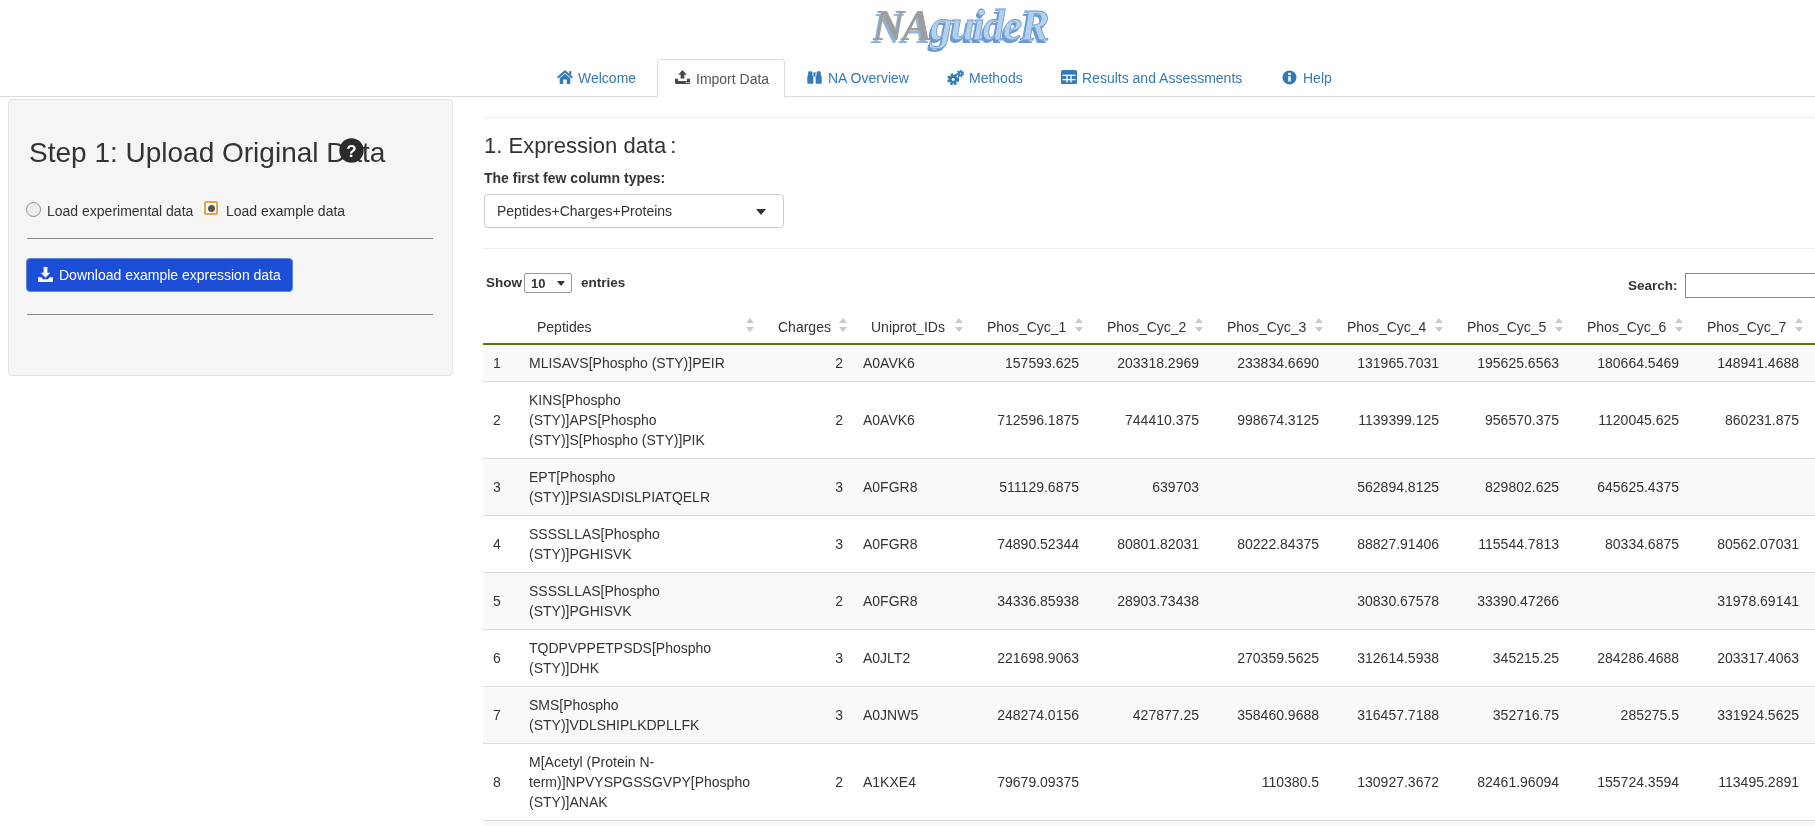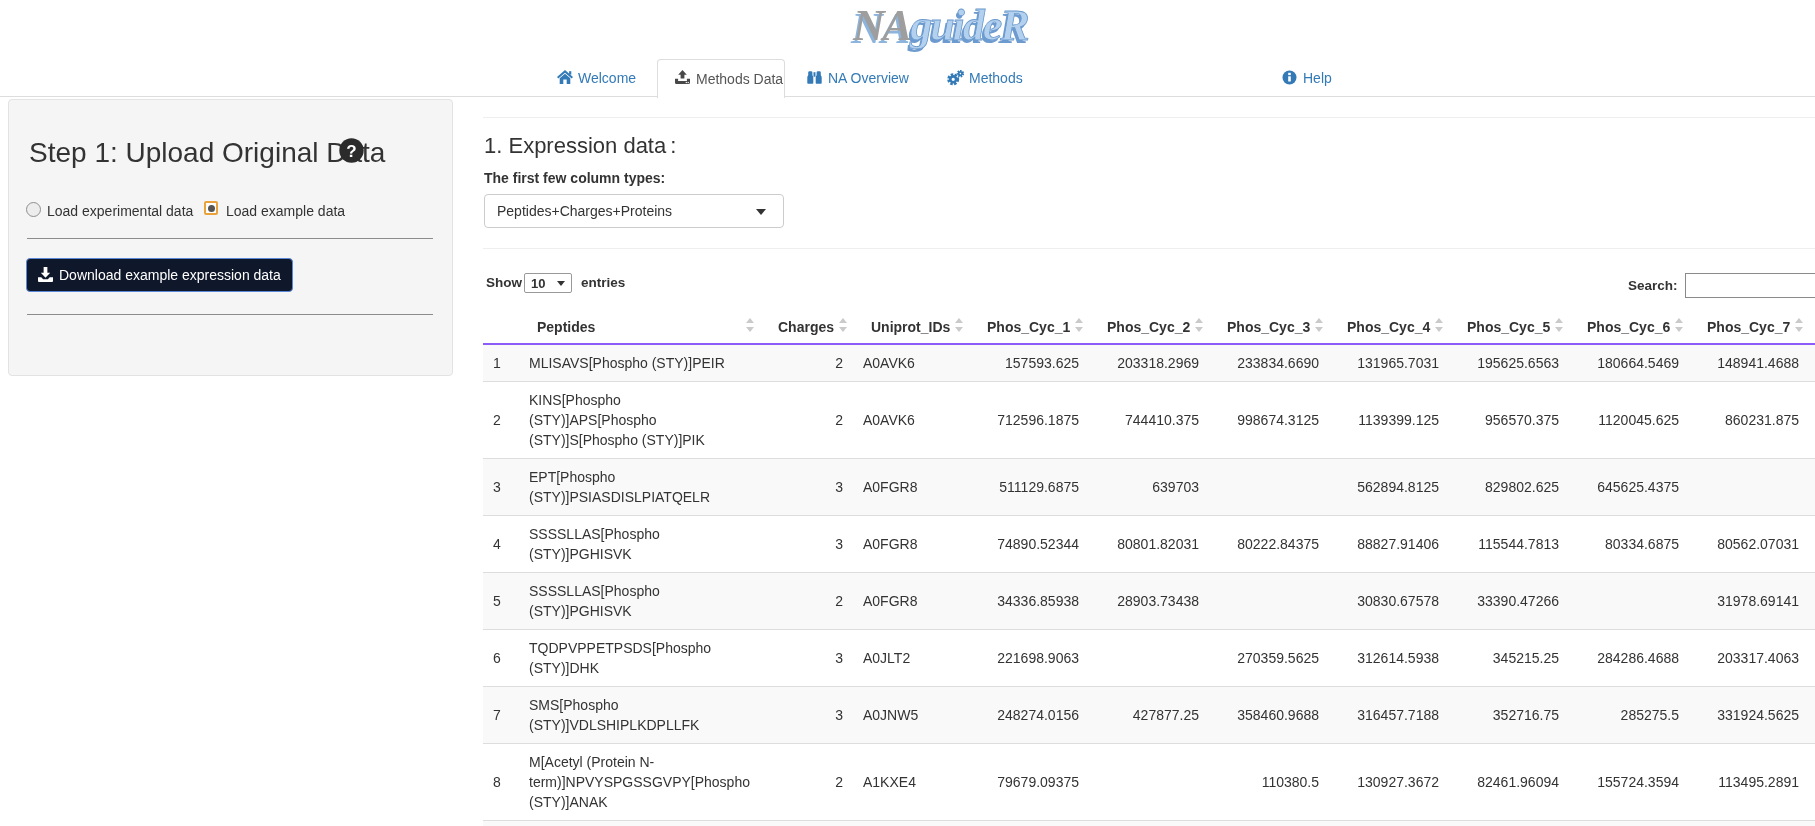--- a/index.html
+++ b/index.html
@@ -3,21 +3,21 @@
 <meta charset="utf-8">
 <style>
 * { margin:0; padding:0; box-sizing:content-box; }
 html,body { background:#fff; }
 #page { position:relative; width:1815px; height:826px; background:#fff; overflow:hidden;
   font-family:"Liberation Sans",sans-serif; color:#333; }
 
 
 .logo { position:absolute; left:853px; top:-2px; font-family:"Liberation Serif",serif;
   font-style:italic; font-weight:bold; font-size:44px; line-height:56px; letter-spacing:-2px; white-space:nowrap; }
-.logo .na { color:#9e9e9e; text-shadow:-2px 3px 0 #8cb4dd; }
+.logo .na { color:#9e9e9e; text-shadow:-2px 3px 0 #8cb4dd;margin-left:20px; }
 .logo .gr { color:#b3d0ee; text-shadow:-2px 3px 0 #6d9bd0; -webkit-text-stroke:0.8px #6898cd; }
 
 
 .navline { position:absolute; left:0; top:96px; width:1815px; height:1px; background:#ddd; }
 .tab { position:absolute; top:59px; height:38px; color:#337ab7; font-size:14px; white-space:nowrap; }
 .tab .lbl { position:absolute; top:11px; }
 .tab svg { position:absolute; top:11px; }
 .tab.active { background:#fff; border:1px solid #ddd; border-bottom:none; border-radius:4px 4px 0 0; color:#555; z-index:5; }
 
 
@@ -25,42 +25,42 @@
   border:1px solid #e3e3e3; border-radius:4px; }
 .h2step { position:absolute; left:29px; top:141px; font-size:28px; line-height:24px; color:#333; }
 .qicon { position:absolute; left:339px; top:138px; }
 .radio1 { position:absolute; left:26px; top:202px; width:13px; height:13px; border-radius:50%;
   border:1px solid #8f8f8f; background:#ededed; }
 .radio2 { position:absolute; left:204px; top:201px; width:10px; height:10px; border-radius:2px;
   border:2px solid #e9a33c; background:#fff; }
 .radio2 i { position:absolute; left:1.5px; top:1.5px; width:7px; height:7px; border-radius:50%; background:#555; display:block; }
 .rlab { position:absolute; top:201px; font-size:14px; line-height:20px; color:#333; }
 .shr { position:absolute; left:27px; width:406px; height:0; border-top:1px solid #8c8c8c; }
-.sbtn { position:absolute; left:26px; height:32px; background:#0f172a; border:1px solid #5a87d8; border-radius:4px;
+.sbtn { position:absolute; left:26px; height:32px; background:#1d4ed8; border:1px solid #5a87d8; border-radius:4px;
   color:#fff; font-size:14px; line-height:32px; white-space:nowrap; }
 .sbtn svg { vertical-align:-2px; margin:0 6px 0 11px; }
 
 
 .mhr { position:absolute; height:0; border-top:1px solid #eee; }
 .h1exp { position:absolute; left:484px; top:137px; font-size:22px; line-height:18px; color:#333; }
 .lab1 { position:absolute; left:484px; top:168px; font-size:14px; font-weight:bold; line-height:20px; }
 .selbox { position:absolute; left:484px; top:194px; width:298px; height:32px; border:1px solid #ccc; border-radius:4px; background:#fff; }
 .selbox .txt { position:absolute; left:12px; top:8px; font-size:14px; color:#333; }
 .selbox .car { position:absolute; right:17px; top:14px; width:0; height:0; border-left:5.5px solid transparent; border-right:5.5px solid transparent; border-top:6.5px solid #333; }
 
 
 .dtlab { position:absolute; font-size:13.5px; font-weight:bold; color:#333; }
 .lensel { position:absolute; left:524px; top:273px; width:46px; height:18px; border:1px solid #999; background:#fff; border-radius:2px; }
 .lensel .v { position:absolute; left:6px; top:2px; font-size:13px; font-weight:bold; color:#333; }
 .lensel .c { position:absolute; right:6px; top:7px; width:0; height:0; border-left:4.5px solid transparent; border-right:4.5px solid transparent; border-top:5px solid #333; }
 .srchbox { position:absolute; left:1685px; top:273px; width:200px; height:23px; border:1px solid #8a8a8a; background:#fff; }
 
 
 table.dt { position:absolute; left:483px; top:303px; border-collapse:collapse; table-layout:fixed; width:1446px; font-size:14px; color:#333; }
-table.dt th { font-weight:bold; text-align:left; padding:14px 18px 6px; border-bottom:2px solid #8b5cf6; position:relative; line-height:20px; }
+table.dt th { font-weight:normal; text-align:left; padding:14px 18px 6px; border-bottom:2px solid #4d7c0f; position:relative; line-height:20px; }
 table.dt td { padding:8px 10px; line-height:20px; vertical-align:middle; }
 table.dt tbody tr { border-top:1px solid #ddd; }
 table.dt tbody tr.odd { background:#f9f9f9; }
 table.dt td.r, table.dt th.r { text-align:right; }
 .sort { position:absolute; right:5px; top:50%; margin-top:-7px; width:9px; height:18px; }
 .sort b, .sort i { position:absolute; left:0; width:0; height:0; border-left:4.5px solid transparent; border-right:4.5px solid transparent; display:block; }
 .sort b { top:2px; border-bottom:5px solid #cacaca; }
 .sort i { bottom:2px; border-top:5px solid #cacaca; }
 </style>
 </head>
@@ -82,21 +82,21 @@
   </div>
   <div class="tab active" style="left:657px;width:126px;">
     <svg style="left:17px;top:10px;" width="15" height="14" viewBox="0 0 15 14">
         <g fill="#484848">
           <path d="M7.5 0 L11.8 4.7 H9.4 V8.6 H5.6 V4.7 H3.2 Z"></path>
           <path d="M0 8.8 H3.1 V11.1 H11.9 V8.8 H15 V12.7 Q15 14 13.6 14 H1.4 Q0 14 0 12.7 Z"></path>
         </g>
         <rect x="10.7" y="11.9" width="1.2" height="1.2" fill="#fff"></rect>
         <rect x="12.6" y="11.9" width="1.2" height="1.2" fill="#fff"></rect>
       </svg>
-    <span class="lbl" style="left:38px;">Methods Data</span>
+    <span class="lbl" style="left:38px;">Import Data</span>
   </div>
   <div class="tab" style="left:792px;width:131px;">
     <svg style="left:15px;" width="15" height="14" viewBox="0 0 15 14">
         <g fill="#337ab7">
           <path d="M0.3 13 v-5.5 q0-1.5 0.9-2.3 V2.6 q0-1.3 1.3-1.3 h1.6 q1.3 0 1.3 1.3 v2.6 q0.9 0.8 0.9 2.3 V13 q0 0.7-0.7 0.7 H1 q-0.7 0-0.7-0.7 Z"></path>
           <path d="M8.7 13 v-5.5 q0-1.5 0.9-2.3 V2.6 q0-1.3 1.3-1.3 h1.6 q1.3 0 1.3 1.3 v2.6 q0.9 0.8 0.9 2.3 V13 q0 0.7-0.7 0.7 H9.4 q-0.7 0-0.7-0.7 Z"></path>
           <rect x="6.5" y="2.2" width="2" height="4.5"></rect>
         </g>
       </svg>
     <span class="lbl" style="left:36px;">NA Overview</span>
@@ -104,20 +104,32 @@
   <div class="tab" style="left:932px;width:105px;">
     <svg style="left:15px;" width="17" height="16" viewBox="0 0 17 16">
         <g fill="none" stroke="#337ab7">
           <circle cx="6.2" cy="9.3" r="4.6" stroke-width="2.8" stroke-dasharray="2.4 1.35"></circle>
           <circle cx="6.2" cy="9.3" r="2.9" stroke-width="2.6"></circle>
           <circle cx="13.4" cy="3.6" r="2.8" stroke-width="2.0" stroke-dasharray="1.45 1.05"></circle>
           <circle cx="13.4" cy="3.6" r="1.7" stroke-width="1.8"></circle>
         </g>
       </svg>
     <span class="lbl" style="left:37px;">Methods</span>
+  </div>
+  <div class="tab" style="left:1046px;width:176px;">
+    <svg style="left:15px;" width="16" height="14" viewBox="0 0 16 14">
+        <rect x="0" y="0" width="16" height="14" rx="1.6" fill="#337ab7"></rect>
+        <g fill="#fff">
+          <rect x="1.5" y="4.7" width="13" height="1.3"></rect>
+          <rect x="1.5" y="9" width="13" height="1.3"></rect>
+          <rect x="5.3" y="4.7" width="1.3" height="7.8"></rect>
+          <rect x="9.4" y="4.7" width="1.3" height="7.8"></rect>
+        </g>
+      </svg>
+    <span class="lbl" style="left:36px;">Results and Assessments</span>
   </div>
   <div class="tab" style="left:1267px;width:78px;">
     <svg style="left:15px;" width="15" height="15" viewBox="0 0 15 15">
         <circle cx="7.5" cy="7.5" r="7" fill="#337ab7"></circle>
         <rect x="6.2" y="6.3" width="2.6" height="5.2" fill="#fff"></rect>
         <rect x="6.2" y="2.8" width="2.6" height="2.3" fill="#fff"></rect>
       </svg>
     <span class="lbl" style="left:36px;">Help</span>
   </div>
 

